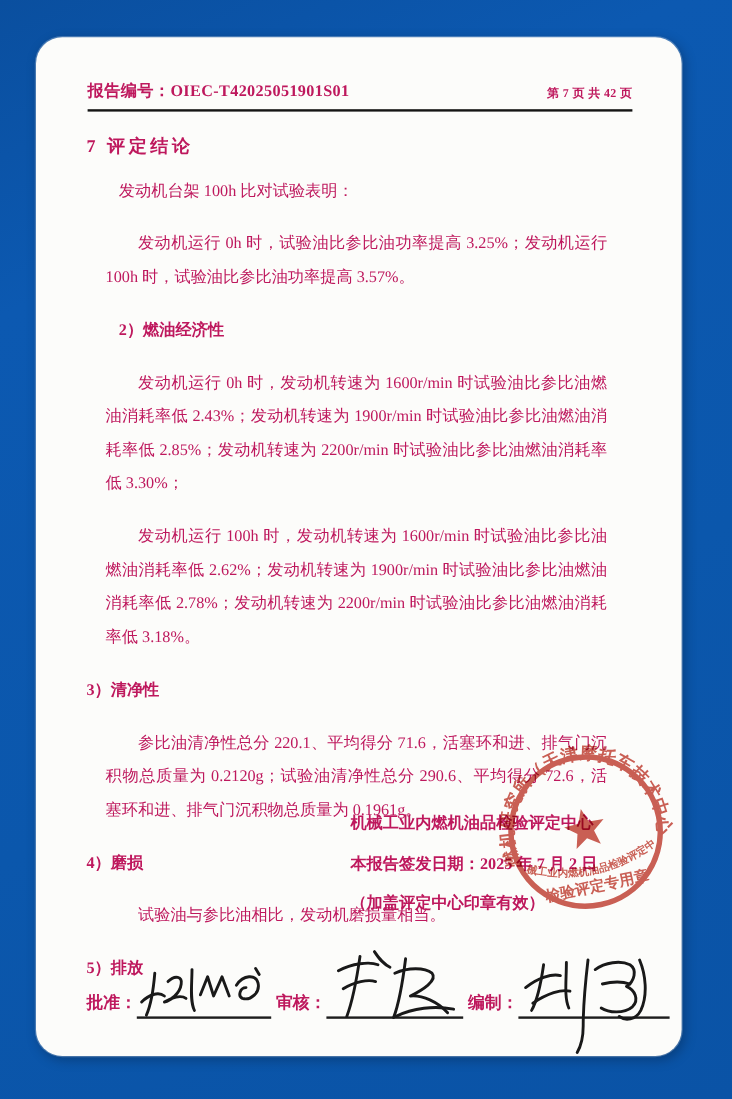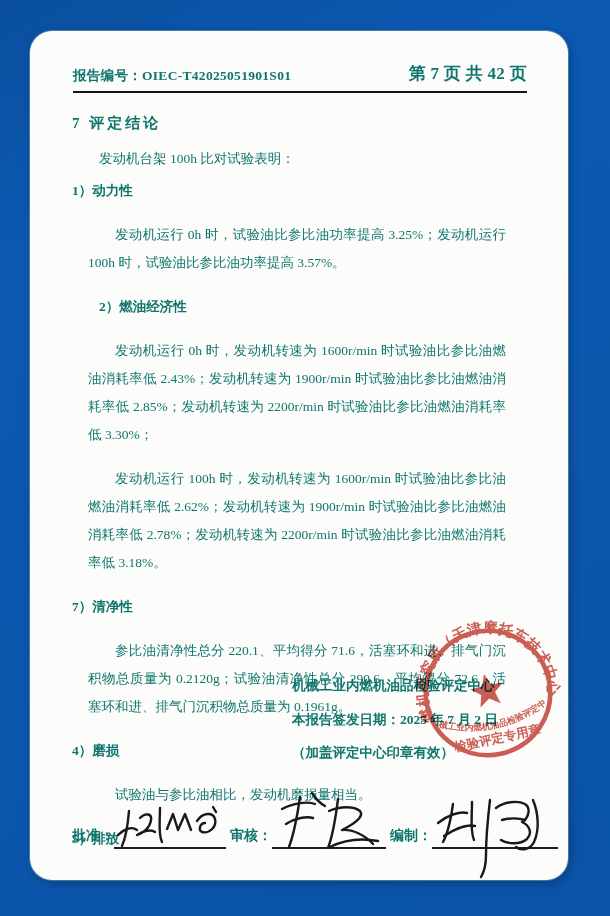--- a/index.html
+++ b/index.html
@@ -3,31 +3,31 @@
 <meta charset="utf-8">
 <style>
   html,body{margin:0;padding:0;background:#333;}
   .canvas{
     position:relative;width:610px;height:916px;overflow:hidden;
     background:linear-gradient(155deg,#0a4f9f 0%,#0c59b1 22%,#0b57ac 60%,#0a53a6 100%);
     font-family:"Liberation Serif","DejaVu Serif",serif;
   }
   .page{
     position:absolute;left:30px;top:31px;width:538px;height:849px;
-    background:#fcfcfa;border-radius:22px;color:#0f766e;
+    background:#fcfcfa;border-radius:22px;color:#be185d;
     box-shadow:0 0 0 1px rgba(255,255,255,.25), 2px 3px 10px rgba(0,0,0,.25);
   }
   
   .hdr{
     position:absolute;left:43px;right:41px;top:28px;height:26px;
     display:flex;justify-content:space-between;align-items:flex-end;
     font-weight:700;font-size:13.5px;letter-spacing:.3px;
     border-bottom:2.2px solid #141414;padding-bottom:6px;
   }
-  .hdr .pageinfo{font-size:17px;}
+  .hdr .pageinfo{font-size:10px;}
   
   .bodytext{
     position:absolute;left:42px;right:46px;top:78px;
     font-size:13.5px;line-height:28px;text-align:justify;
   }
   .sec-title{font-size:15px;font-weight:600;letter-spacing:3px;margin:0 0 8px 0;}
   .intro{margin:0 0 4px 0;text-indent:2em;}
   .item-h{margin:2px 0 0 0;font-weight:600;}
   .item-h.indent{padding-left:2em;}
   .para{margin:16px;text-indent:2em;}
@@ -65,28 +65,27 @@
       <span>
         <span>报告编号：</span><span>OIEC-T42025051901S01</span>
       </span>
       <span class="pageinfo">第 7 页  共 42 页</span>
     </div>
 
     <div class="bodytext">
       <p class="sec-title">7  评定结论</p>
       <p class="intro">发动机台架 100h 比对试验表明：</p>
 
-      <p class="item-h">1）动力性</p>
       <p class="para">发动机运行 0h 时，试验油比参比油功率提高 3.25%；发动机运行 100h 时，试验油比参比油功率提高 3.57%。</p>
 
       <p class="item-h indent">2）燃油经济性</p>
       <p class="para">发动机运行 0h 时，发动机转速为 1600r/min 时试验油比参比油燃油消耗率低 2.43%；发动机转速为 1900r/min 时试验油比参比油燃油消耗率低 2.85%；发动机转速为 2200r/min 时试验油比参比油燃油消耗率低 3.30%；</p>
       <p class="para">发动机运行 100h 时，发动机转速为 1600r/min 时试验油比参比油燃油消耗率低 2.62%；发动机转速为 1900r/min 时试验油比参比油燃油消耗率低 2.78%；发动机转速为 2200r/min 时试验油比参比油燃油消耗率低 3.18%。</p>
 
-      <p class="item-h">7）清净性</p>
+      <p class="item-h">3）清净性</p>
       <p class="para">参比油清净性总分 220.1、平均得分 71.6，活塞环和进、排气门沉积物总质量为 0.2120g；试验油清净性总分 290.6、平均得分 72.6，活塞环和进、排气门沉积物总质量为 0.1961g。</p>
 
       <p class="item-h">4）磨损</p>
       <p class="para">试验油与参比油相比，发动机磨损量相当。</p>
 
       <p class="item-h">5）排放</p>
     </div>
 
     <div class="footerblk">
       <div>机械工业内燃机油品检验评定中心</div>

